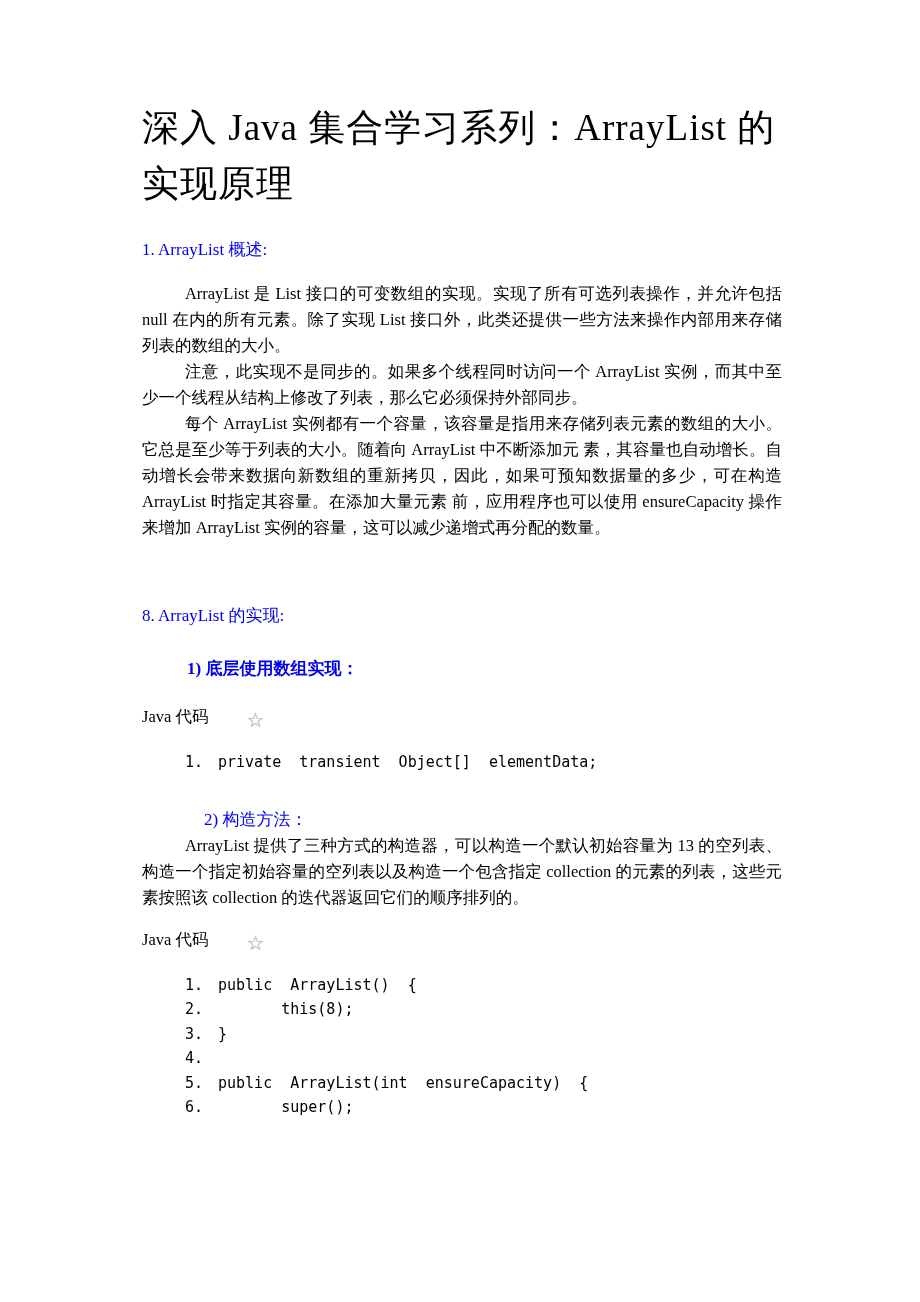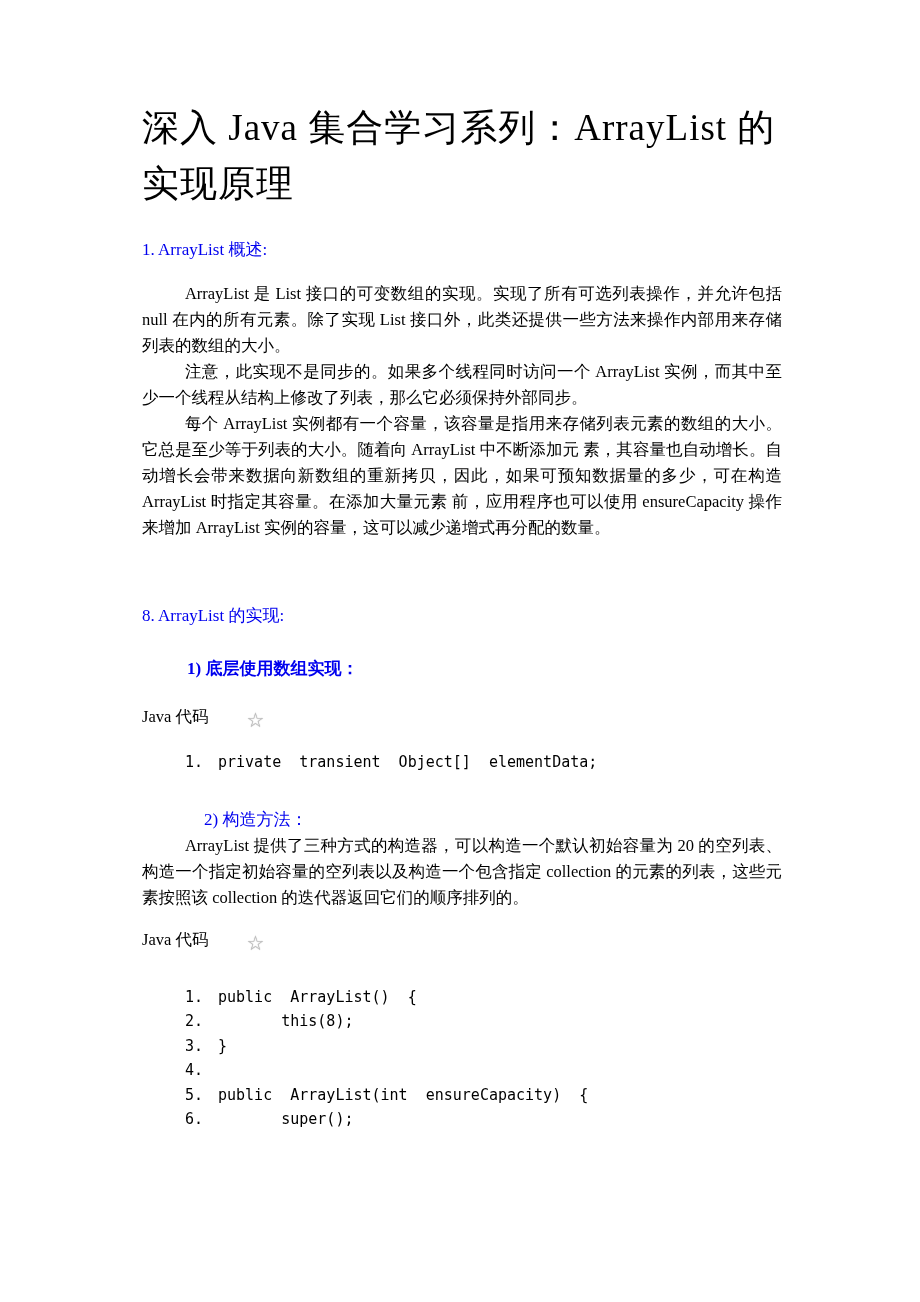--- a/index.html
+++ b/index.html
@@ -89,28 +89,28 @@
     <span>Java 代码</span>
     <span class="star-icon">☆</span>
   </div>
 
   <ol class="code-block">
     <li>private  transient  Object[]  elementData;</li>
   </ol>
 
   <h3 class="h-blue sub-heading2 gap-after-code">2) 构造方法：</h3>
 
-  <p class="para">ArrayList 提供了三种方式的构造器，可以构造一个默认初始容量为 20 的空列表、构造一个指定初始容量的空列表以及构造一个包含指定 collection 的元素的列表，这些元素按照该 collection 的迭代器返回它们的顺序排列的。</p>
+  <p class="para">ArrayList 提供了三种方式的构造器，可以构造一个默认初始容量为 13 的空列表、构造一个指定初始容量的空列表以及构造一个包含指定 collection 的元素的列表，这些元素按照该 collection 的迭代器返回它们的顺序排列的。</p>
 
   <div class="code-label-row" style="margin-top:16px;">
     <span>Java 代码</span>
     <span class="star-icon">☆</span>
   </div>
 
-  <ol class="code-block" style="margin-top:32px;">
+  <ol class="code-block" style="margin-top:20px;">
     <li>public  ArrayList()  {</li>
     <li>       this(8);</li>
     <li>}</li>
     <li></li>
     <li>public  ArrayList(int  ensureCapacity)  {</li>
     <li>       super();</li>
   </ol>
 
 </div>
 

